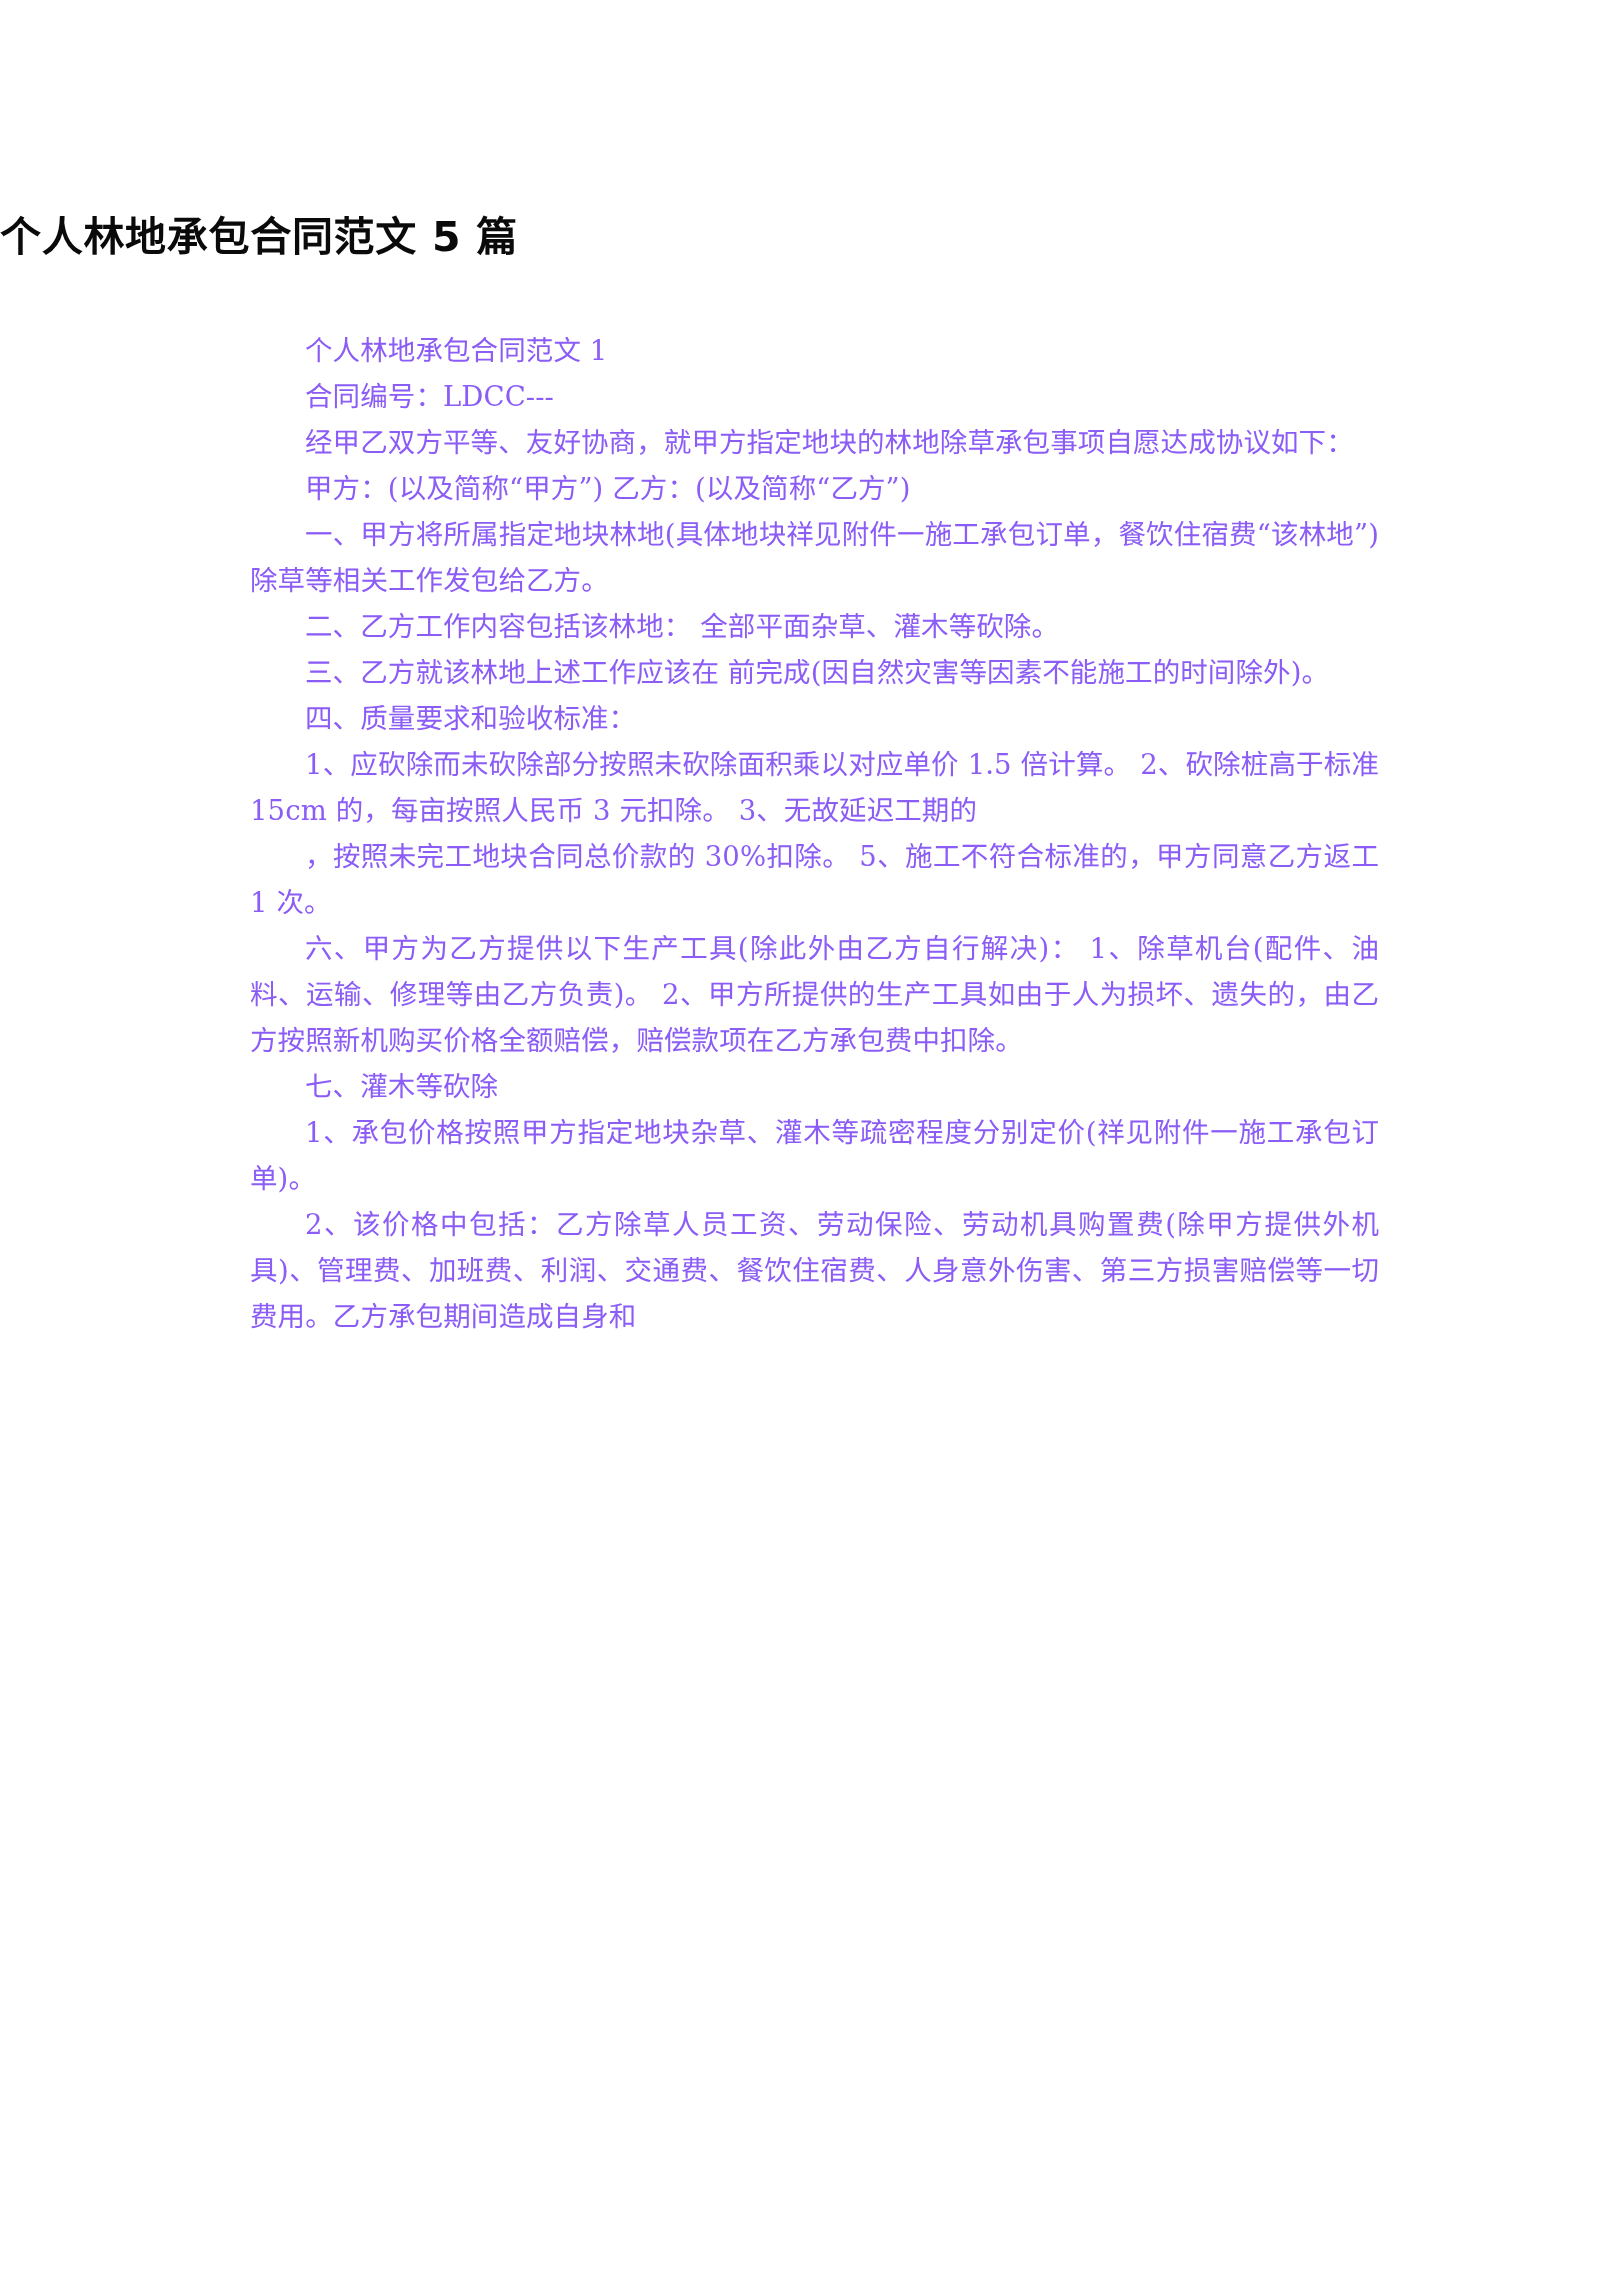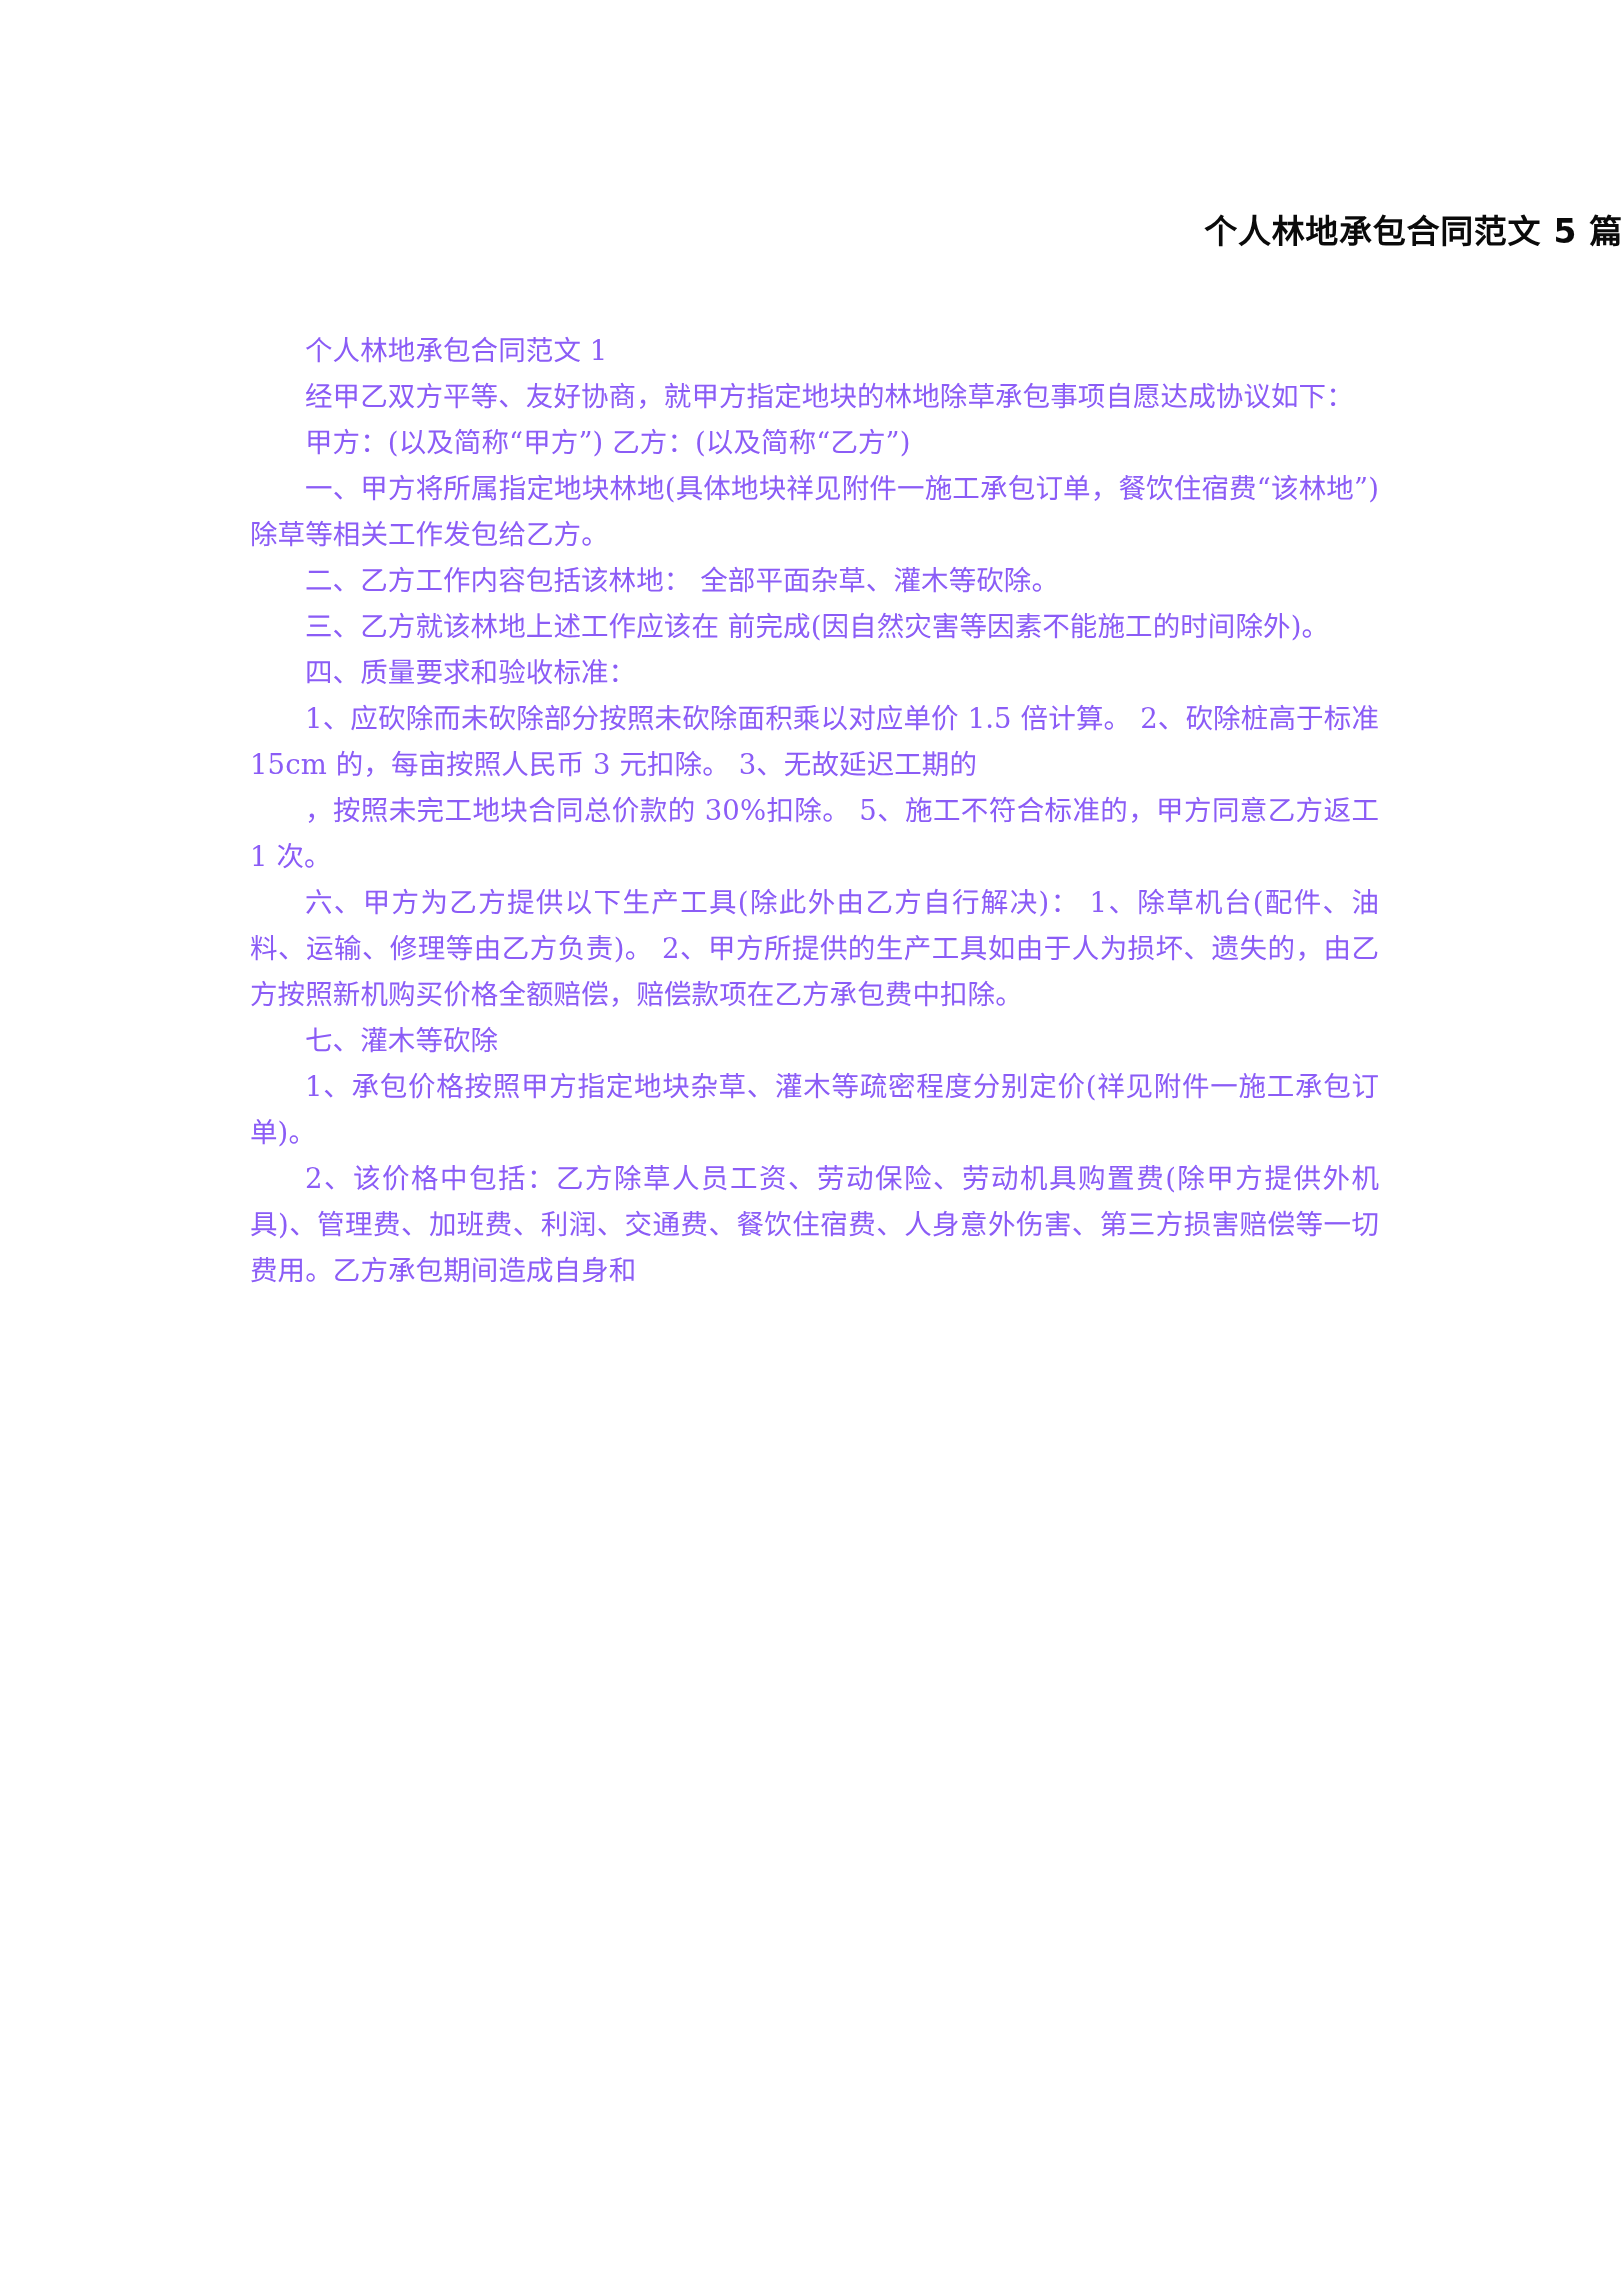--- a/index.html
+++ b/index.html
@@ -19,24 +19,24 @@
     background: #ffffff;
     overflow: hidden;
     box-sizing: border-box;
   }
   
   #doc-title {
     position: absolute;
     left: 0;
     top: 185px;
     width: 1623px;
-    text-align: right;
+    text-align: left;
     font-family: "DejaVu Sans", "Liberation Sans", sans-serif;
     font-weight: 700;
-    font-size: 33px;
+    font-size: 41px;
     line-height: 50px;
     letter-spacing: 0.7px;
     white-space: pre;
     color: #0a0a0a;
   }
   
   #doc-body {
     position: absolute;
     left: 250px;
     top: 327px;
@@ -56,20 +56,21 @@
 </style>
 </head>
 <body>
 
 <div id="page">
 
   <h1 id="doc-title">个人林地承包合同范文 5 篇</h1>
 
   <div id="doc-body">
     <p class="para">个人林地承包合同范文 1</p>
+    <p class="para">合同编号：LDCC---</p>
     <p class="para">经甲乙双方平等、友好协商，就甲方指定地块的林地除草承包事项自愿达成协议如下：</p>
     <p class="para">甲方：(以及简称“甲方”) 乙方：(以及简称“乙方”)</p>
     <p class="para">一、甲方将所属指定地块林地(具体地块祥见附件一施工承包订单，餐饮住宿费“该林地”)除草等相关工作发包给乙方。</p>
     <p class="para">二、乙方工作内容包括该林地： 全部平面杂草、灌木等砍除。</p>
     <p class="para">三、乙方就该林地上述工作应该在 前完成(因自然灾害等因素不能施工的时间除外)。</p>
     <p class="para">四、质量要求和验收标准：</p>
     <p class="para">1、应砍除而未砍除部分按照未砍除面积乘以对应单价 1.5 倍计算。 2、砍除桩高于标准 15cm 的，每亩按照人民币 3 元扣除。 3、无故延迟工期的</p>
     <p class="para">，按照未完工地块合同总价款的 30%扣除。 5、施工不符合标准的，甲方同意乙方返工 1 次。</p>
     <p class="para">六、甲方为乙方提供以下生产工具(除此外由乙方自行解决)： 1、除草机台(配件、油料、运输、修理等由乙方负责)。 2、甲方所提供的生产工具如由于人为损坏、遗失的，由乙方按照新机购买价格全额赔偿，赔偿款项在乙方承包费中扣除。</p>
     <p class="para">七、灌木等砍除</p>

